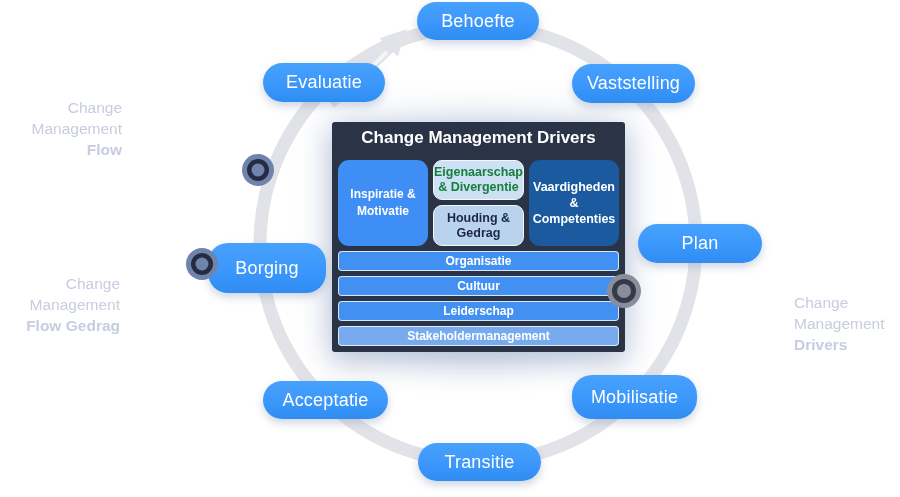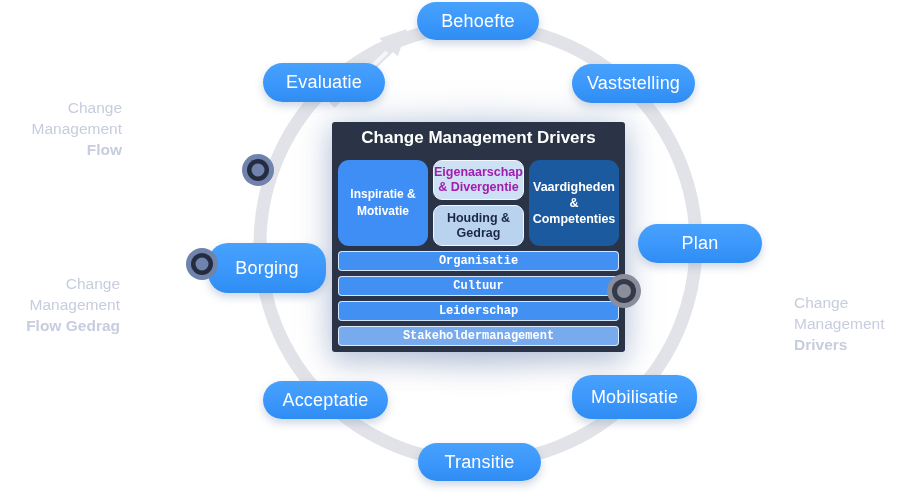--- a/index.html
+++ b/index.html
@@ -44,30 +44,30 @@
     box-shadow:0 0 34px rgba(150,170,205,.5), 0 12px 26px rgba(110,130,170,.30);
   }
   .db-title{
     height:38px;line-height:31px;text-align:center;color:#fff;font-weight:bold;font-size:17px;
   }
   .db-row{display:flex;gap:5px;padding:0 6px;height:86px;}
   .blk{box-sizing:border-box;display:flex;align-items:center;justify-content:center;
        text-align:center;font-weight:bold;border-radius:11px;}
   .blk-left{width:90px;background:var(--block-blue,#3e8ef6);color:#fff;font-size:12px;line-height:17px;padding:0 6px;}
   .db-mid{flex:1;display:flex;flex-direction:column;gap:5px;}
-  .blk-light1{height:40px;background:var(--block-light1,#cde0f4);color:#a21caf;font-size:12.5px;line-height:15px;
+  .blk-light1{height:40px;background:var(--block-light1,#cde0f4);color:#15803d;font-size:12.5px;line-height:15px;
               border:1.5px solid #f2f7fd;border-radius:9px;}
   .blk-light2{height:41px;background:var(--block-light2,#b9d3ef);color:#1c2742;font-size:12.5px;line-height:15px;
               border:1.5px solid #f2f7fd;border-radius:9px;}
   .blk-right{width:90px;background:var(--block-dark,#1b5a9e);color:#fff;font-size:12.5px;line-height:16px;padding:2px 8px;}
   .db-bars{display:flex;flex-direction:column;gap:5px;padding:5px 6px 0;}
   .bar{
     box-sizing:border-box;height:20px;border-radius:4px;border:1px solid rgba(240,246,255,.85);
     background:var(--bar-blue,#4390f3);color:#fff;font-size:12px;font-weight:bold;
-    display:flex;align-items:center;justify-content:center;font-family:Liberation Mono, monospace;
+    display:flex;align-items:center;justify-content:center;
   }
   .bar.last{background:var(--bar-light,#78abee);}
 </style>
 </head>
 <body>
 
 <div class="stage">
 
   <svg class="layer bg-svg" viewBox="0 0 900 497">
     <defs>

